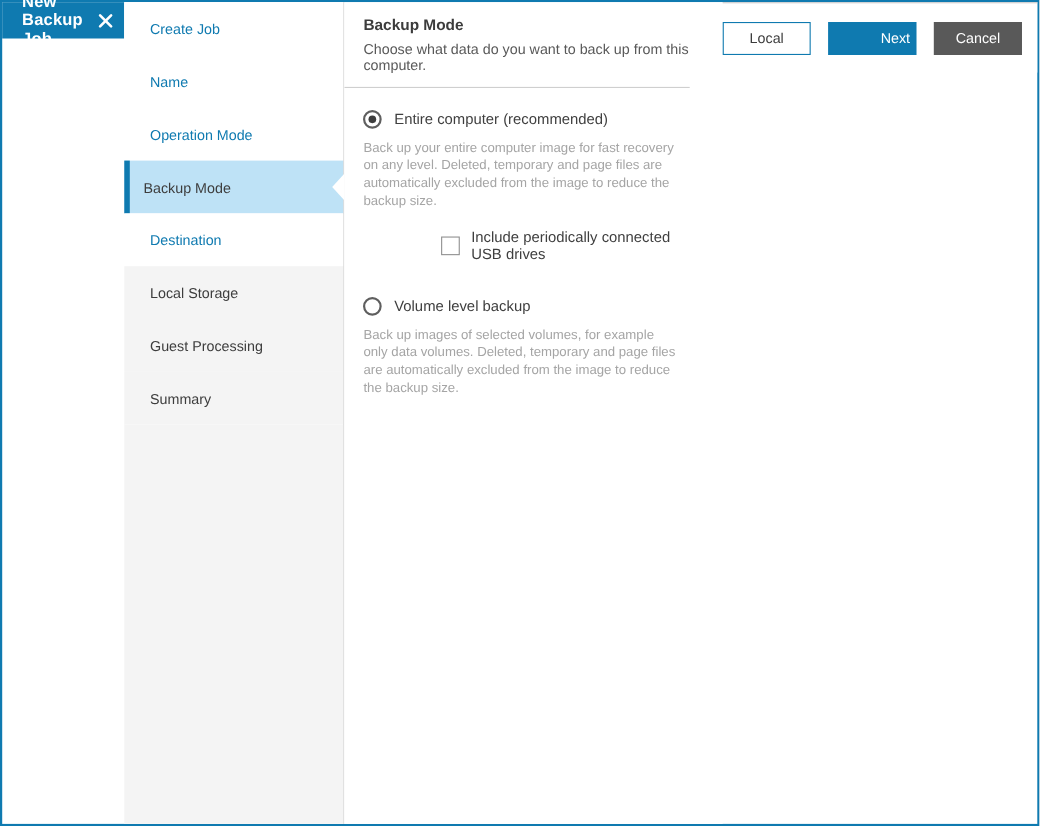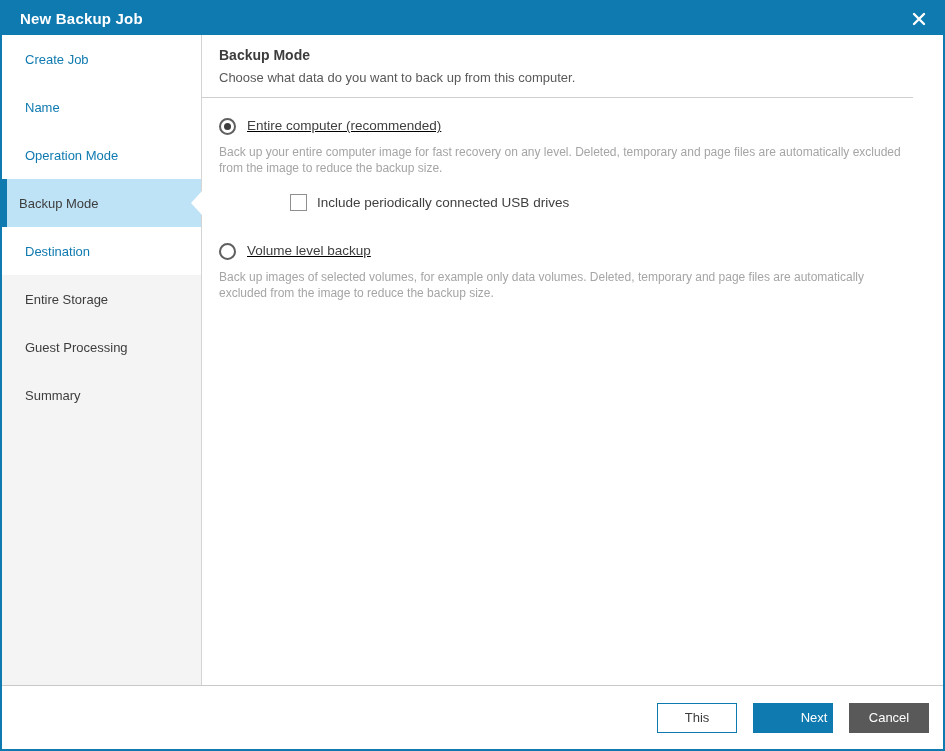--- a/index.html
+++ b/index.html
@@ -3,21 +3,21 @@
 <meta charset="utf-8">
 <style>
   * { box-sizing: border-box; margin: 0; padding: 0; }
   html, body { background: #e8e8e8; }
   body { font-family: "Liberation Sans", "DejaVu Sans", sans-serif; }
 
   .window {
     width: 945px; height: 751px;
     background: #ffffff;
     border: 2px solid var(--accent, #0f7ab0);
-    display: flex; flex-direction: column;
+    display: flex; flex-direction: row;
     position: relative;
   }
 
   
   .titlebar {
     height: 33px; flex: 0 0 33px;
     background: var(--accent, #0f7ab0);
     display: flex; align-items: center;
     padding: 0 10px 0 18px;
     color: #ffffff;
@@ -72,21 +72,21 @@
   .content-header {
     padding: 12px 0 12px 17px;
     margin-right: 30px;
     border-bottom: 1px solid #cfcfcf;
   }
   .content-title { font-size: 14px; font-weight: 700; color: #3c3c3c; margin-bottom: 7px; }
   .content-subtitle { font-size: 13px; color: #595959; }
 
   .options { padding: 20px 40px 0 17px; }
 
-  .option-row { display: flex; align-items: flex-start; margin-bottom: 9px; text-decoration: underline; }
+  .option-row { display: flex; align-items: center; margin-bottom: 9px; }
   .radio {
     width: 17px; height: 17px; flex: 0 0 17px;
     border: 2px solid #5f5f5f; border-radius: 50%;
     background: #ffffff;
     display: flex; align-items: center; justify-content: center;
     cursor: pointer;
   }
   .radio .dot { width: 7px; height: 7px; border-radius: 50%; background: #3d3d3d; display: none; }
   .option-row[data-checked="true"] .radio .dot { display: block; }
   .option-label { margin-left: 11px; font-size: 13.5px; color: #3f3f3f; cursor: pointer; }
@@ -144,21 +144,21 @@
   </div>
 
   <div class="app-body">
 
     <div class="sidebar">
       <div class="step" data-state="link">Create Job</div>
       <div class="step" data-state="link">Name</div>
       <div class="step" data-state="link">Operation Mode</div>
       <div class="step" data-state="active">Backup Mode</div>
       <div class="step" data-state="link">Destination</div>
-      <div class="step" data-state="upcoming">Entire Storage</div>
+      <div class="step" data-state="upcoming">Local Storage</div>
       <div class="step" data-state="upcoming">Guest Processing</div>
       <div class="step" data-state="upcoming">Summary</div>
       <div class="sidebar-filler"></div>
     </div>
 
     <div class="content">
 
       <div class="content-header">
         <div class="content-title">Backup Mode</div>
         <div class="content-subtitle">Choose what data do you want to back up from this computer.</div>
@@ -192,18 +192,18 @@
         </div>
 
         <div class="option-group">
         </div>
 
       </div>
     </div>
   </div>
 
   <div class="footer">
-    <div class="btn btn-back">This</div>
+    <div class="btn btn-back">Local</div>
     <div class="btn btn-next">Next</div>
     <div class="btn btn-cancel">Cancel</div>
   </div>
 
 </div>
 
 </body></html>

